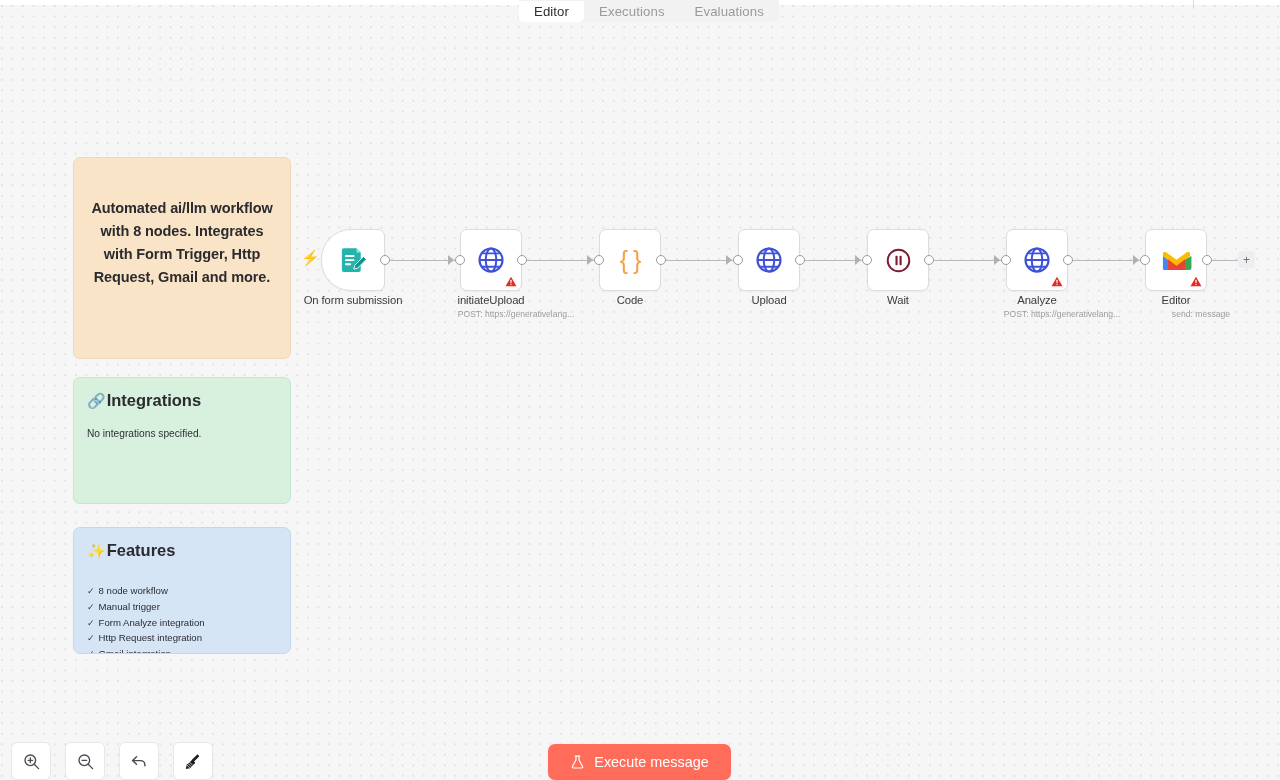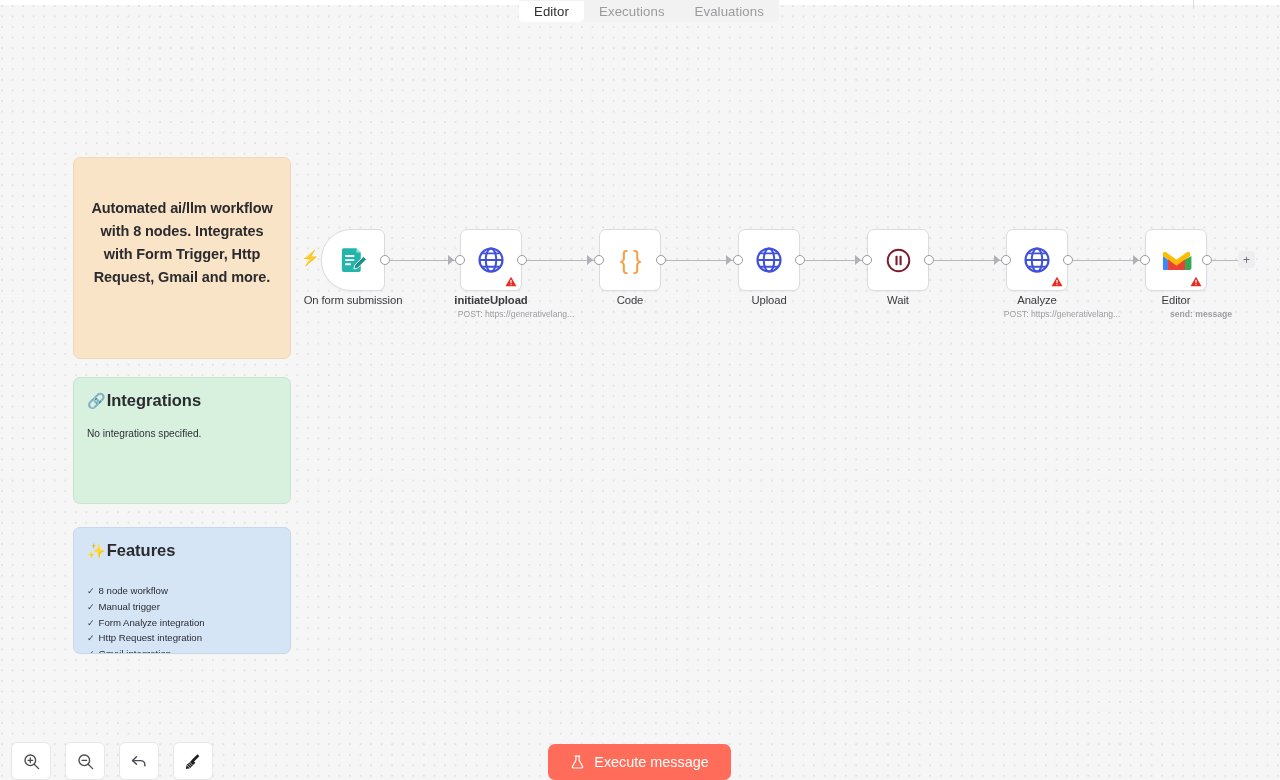--- a/index.html
+++ b/index.html
@@ -358,21 +358,21 @@
           <ellipse cx="12" cy="12" rx="4.2" ry="9.2" fill="none" stroke="#3f51d8" stroke-width="1.6"></ellipse>
           <line x1="2.8" y1="12" x2="21.2" y2="12" stroke="#3f51d8" stroke-width="1.6"></line>
           <path d="M4.6 6.6 h14.8 M4.6 17.4 h14.8" stroke="#3f51d8" stroke-width="1.4" fill="none"></path>
         </svg>
         <svg class="warn" viewBox="0 0 24 22">
           <path d="M12 1.6 L23 20.4 H1 z" fill="#e62c20"></path>
           <rect x="10.9" y="7.4" width="2.2" height="7.0" rx="1" fill="#ffffff"></rect>
           <circle cx="12" cy="17.1" r="1.3" fill="#ffffff"></circle>
         </svg>
       </div>
-      <div class="node-label" style="left: 491px; top: 294px; font-weight: bold;">initiateUpload</div>
+      <div class="node-label" style="left: 491px; top: 294px;">initiateUpload</div>
       <div class="node-sublabel" style="left: 491px; top: 309px;">POST: https://generativelang...</div>
       <div class="node" style="left: 599px; top: 229px;">
         <span class="ico-code">{ }</span>
       </div>
       <div class="node-label" style="left: 630px; top: 294px;">Code</div>
       <div class="node" style="left: 738px; top: 229px;">
         <svg width="30" height="30" viewBox="0 0 24 24">
           <circle cx="12" cy="12" r="9.2" fill="none" stroke="#3f51d8" stroke-width="1.7"></circle>
           <ellipse cx="12" cy="12" rx="4.2" ry="9.2" fill="none" stroke="#3f51d8" stroke-width="1.6"></ellipse>
           <line x1="2.8" y1="12" x2="21.2" y2="12" stroke="#3f51d8" stroke-width="1.6"></line>
@@ -412,21 +412,21 @@
           <path d="M2.0 7.9 L7.2 11.6 V22.4 H2.6 A2.1 2.1 0 0 1 2.0 20.3 z" fill="#c5221f" opacity="0"></path>
           <path d="M7.2 11.6 L16 18.1 l8.8 -6.5 v2.0 L16 20.0 7.2 13.6 z" fill="#ea4335"></path>
         </svg>
         <svg class="warn" viewBox="0 0 24 22">
           <path d="M12 1.6 L23 20.4 H1 z" fill="#e62c20"></path>
           <rect x="10.9" y="7.4" width="2.2" height="7.0" rx="1" fill="#ffffff"></rect>
           <circle cx="12" cy="17.1" r="1.3" fill="#ffffff"></circle>
         </svg>
       </div>
       <div class="node-label" style="left: 1176px; top: 294px;">Editor</div>
-      <div class="node-sublabel" style="left: 1176px; top: 309px; font-weight: bold;">send: message</div>
+      <div class="node-sublabel" style="left: 1176px; top: 309px;">send: message</div>
     </div>
   <div class="addbtn">+</div>
 <div class="port" style="left: 380px;"></div>
     <div class="wire" style="left: 390px; width: 65px;"></div>
     <div class="arrow" style="left: 448px;"></div>
     <div class="port" style="left: 517px;"></div>
     <div class="port" style="left: 455px;"></div>
     <div class="wire" style="left: 527px; width: 67px;"></div>
     <div class="arrow" style="left: 587px;"></div>
     <div class="port" style="left: 656px;"></div>

